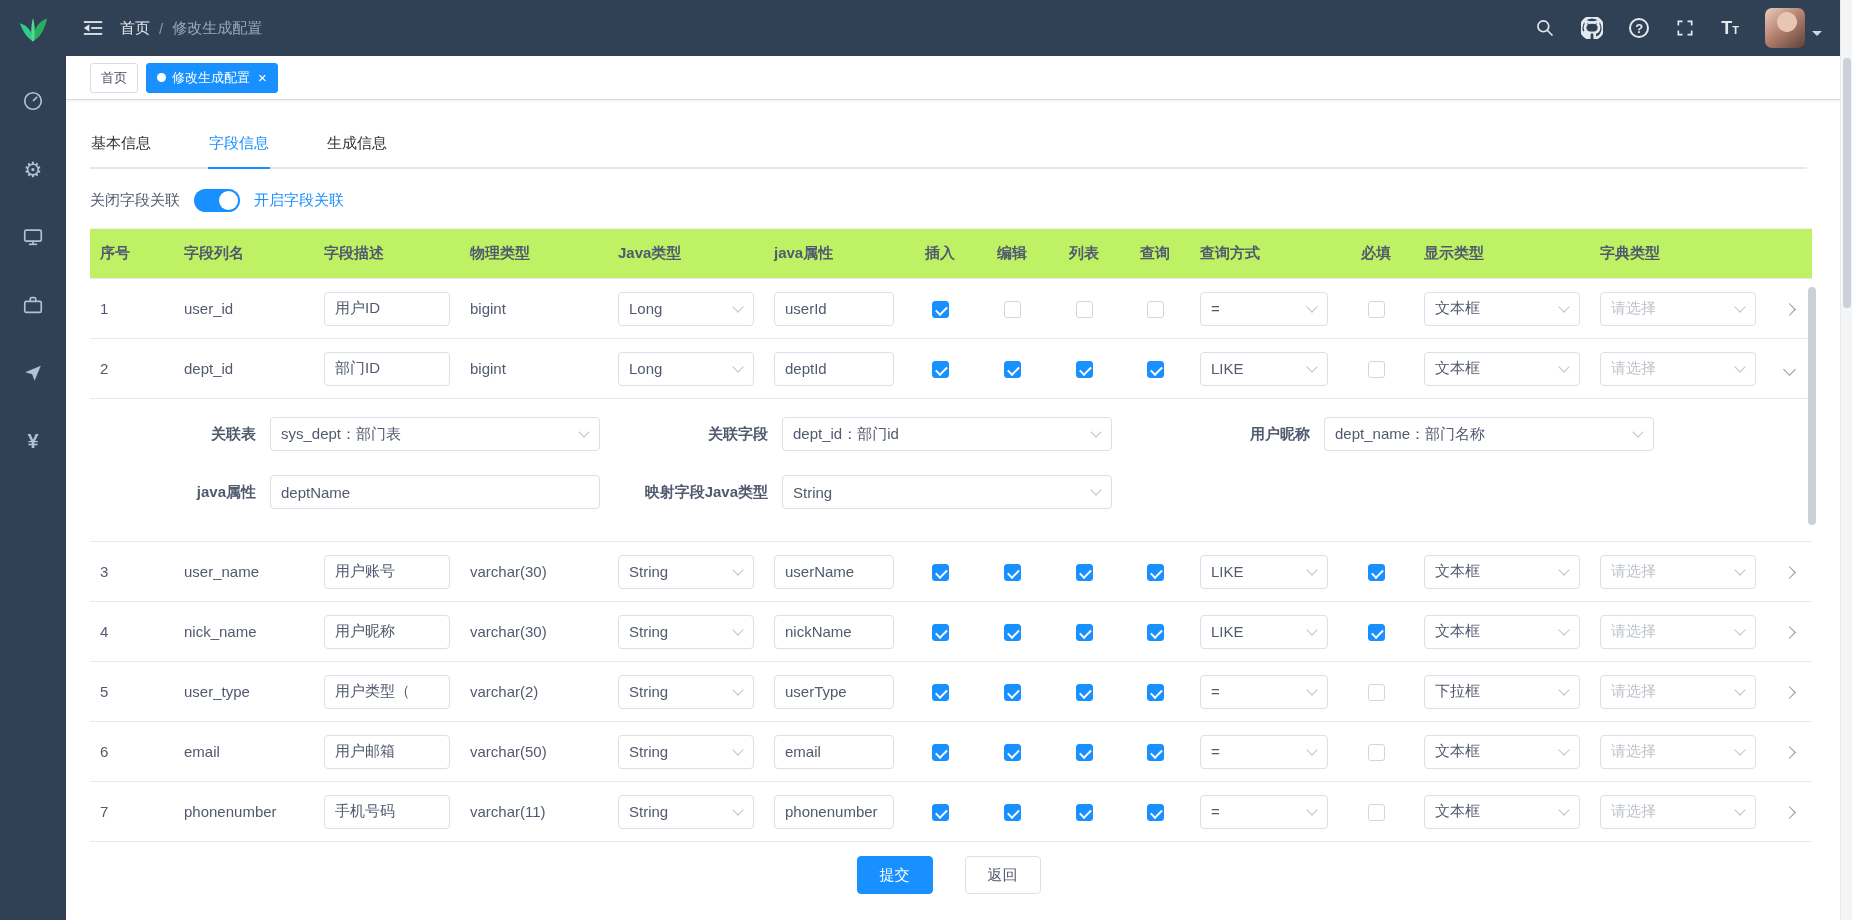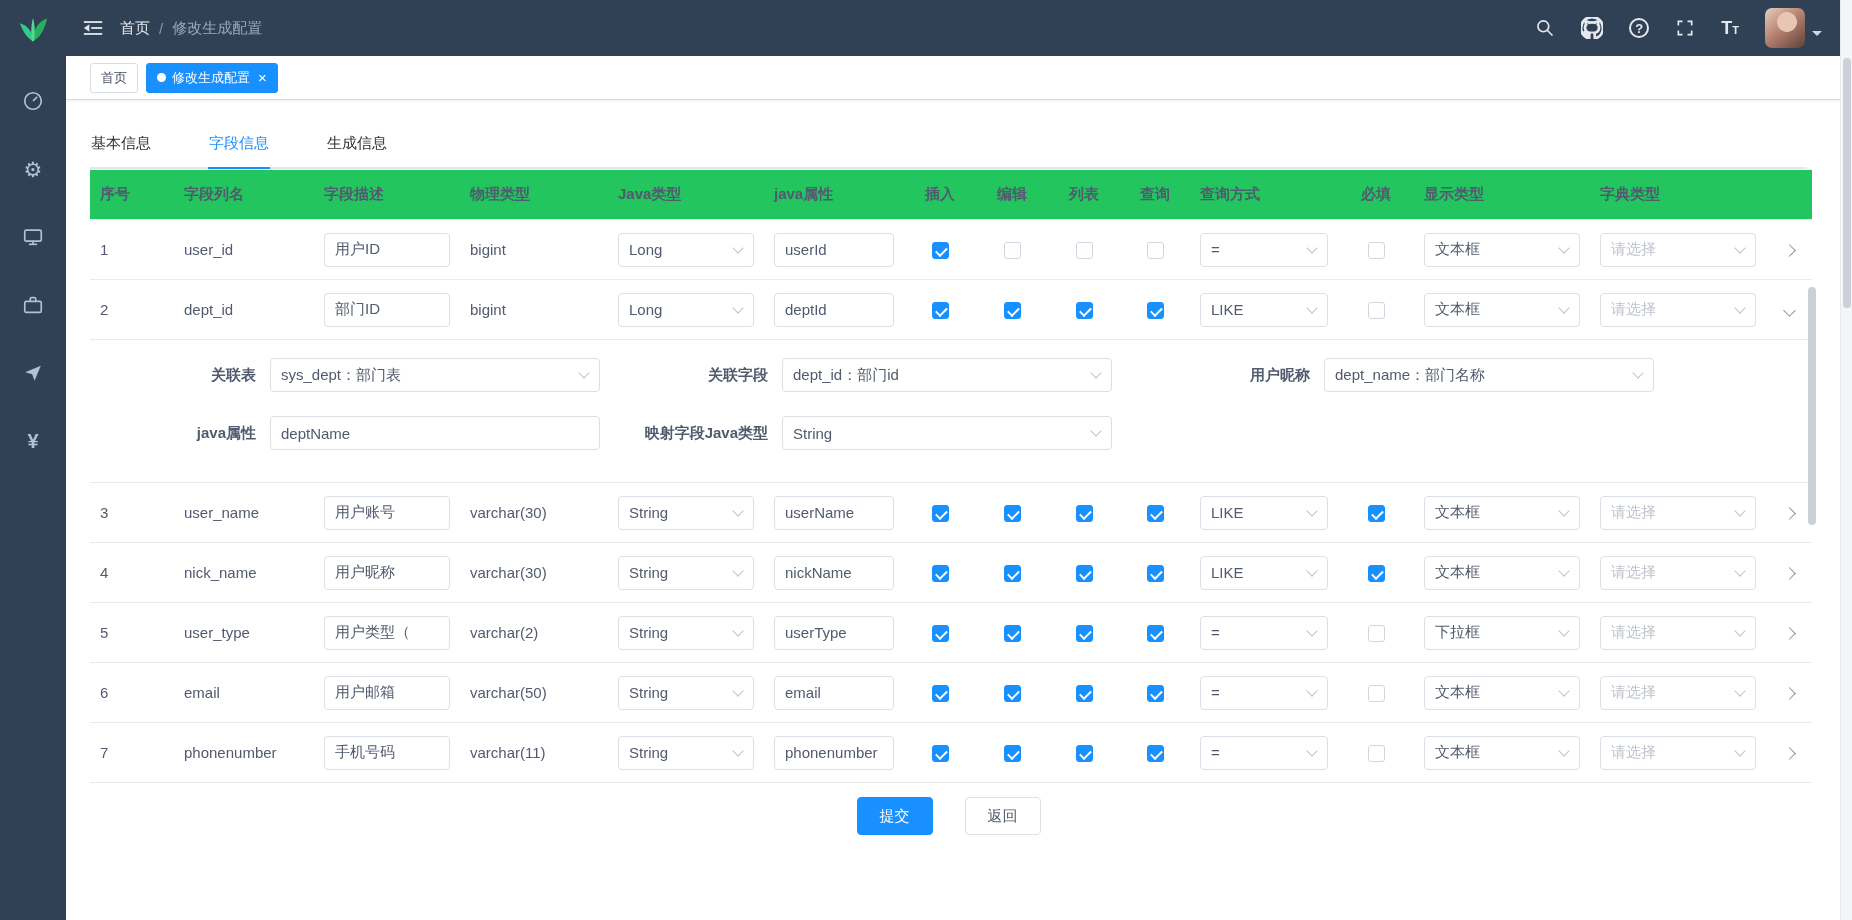--- a/index.html
+++ b/index.html
@@ -52,21 +52,21 @@
   .el-tab.active::after { content:""; position:absolute; left:0; right:0; bottom:-2px; height:2px; background:#1890ff; }
 
   .toggle-row { display:flex; align-items:center; gap:14px; margin:20px 0 16px; }
   .off-label { color:#515a6e; }
   .on-label { color:#1890ff; cursor:pointer; }
   .switch { width:46px; height:23px; border-radius:12px; background:#1890ff; position:relative; cursor:pointer; flex-shrink:0; }
   .switch::after { content:""; position:absolute; top:2px; right:2px; width:19px; height:19px; border-radius:50%; background:#fff; }
 
   
   .gen-table { width:100%; border-collapse:collapse; table-layout:fixed; font-size:15px; color:#515a6e; }
-  .gen-table thead th { background:#22c55e; height:50px; font-weight:bold; text-align:left; padding:0 10px; white-space:nowrap; overflow:hidden; border-bottom:1px solid #e8eaec; border-top:1px solid #f0f1f3; }
+  .gen-table thead th { background:#bef264; height:50px; font-weight:bold; text-align:left; padding:0 10px; white-space:nowrap; overflow:hidden; border-bottom:1px solid #e8eaec; border-top:1px solid #f0f1f3; }
   .gen-table th:nth-child(n+7):nth-child(-n+10), .gen-table th:nth-child(12), .gen-table th:nth-child(15) { text-align:center; }
   .gen-table tbody td { height:60px; padding:0 10px; border-bottom:1px solid #e8eaec; white-space:nowrap; overflow:hidden; vertical-align:middle; }
   td.center { text-align:center; }
   .c1{width:84px}.c2{width:140px}.c3{width:146px}.c4{width:148px}.c5{width:156px}.c6{width:140px}
   .c7{width:72px}.c8{width:72px}.c9{width:72px}.c10{width:70px}.c11{width:148px}.c12{width:76px}
   .c13{width:176px}.c14{width:176px}.c15{width:46px}
 
   .inp { width:100%; height:34px; border:1px solid #dcdfe6; border-radius:4px; padding:0 10px; font-size:15px; color:#515a6e; font-family:inherit; background:#fff; }
   .sel { height:34px; border:1px solid #dcdfe6; border-radius:4px; background:#fff; display:flex; align-items:center; justify-content:space-between; padding:0 9px 0 10px; cursor:pointer; width:100%; }
   .sel .val { overflow:hidden; text-overflow:ellipsis; white-space:nowrap; color:#515a6e; }
@@ -205,20 +205,25 @@
     </div>
 
     <main class="content">
 
       <div class="el-tabs">
         <div class="el-tab">基本信息</div>
         <div class="el-tab active">字段信息</div>
         <div class="el-tab">生成信息</div>
       </div>
 
+      <div class="toggle-row">
+        <span class="off-label">关闭字段关联</span>
+        <span class="switch"></span>
+        <span class="on-label">开启字段关联</span>
+      </div>
 
       <table class="gen-table">
         <colgroup>
           <col class="c1">
             <col class="c2">
             <col class="c3">
             <col class="c4">
             <col class="c5">
           <col class="c6">
             <col class="c7">

